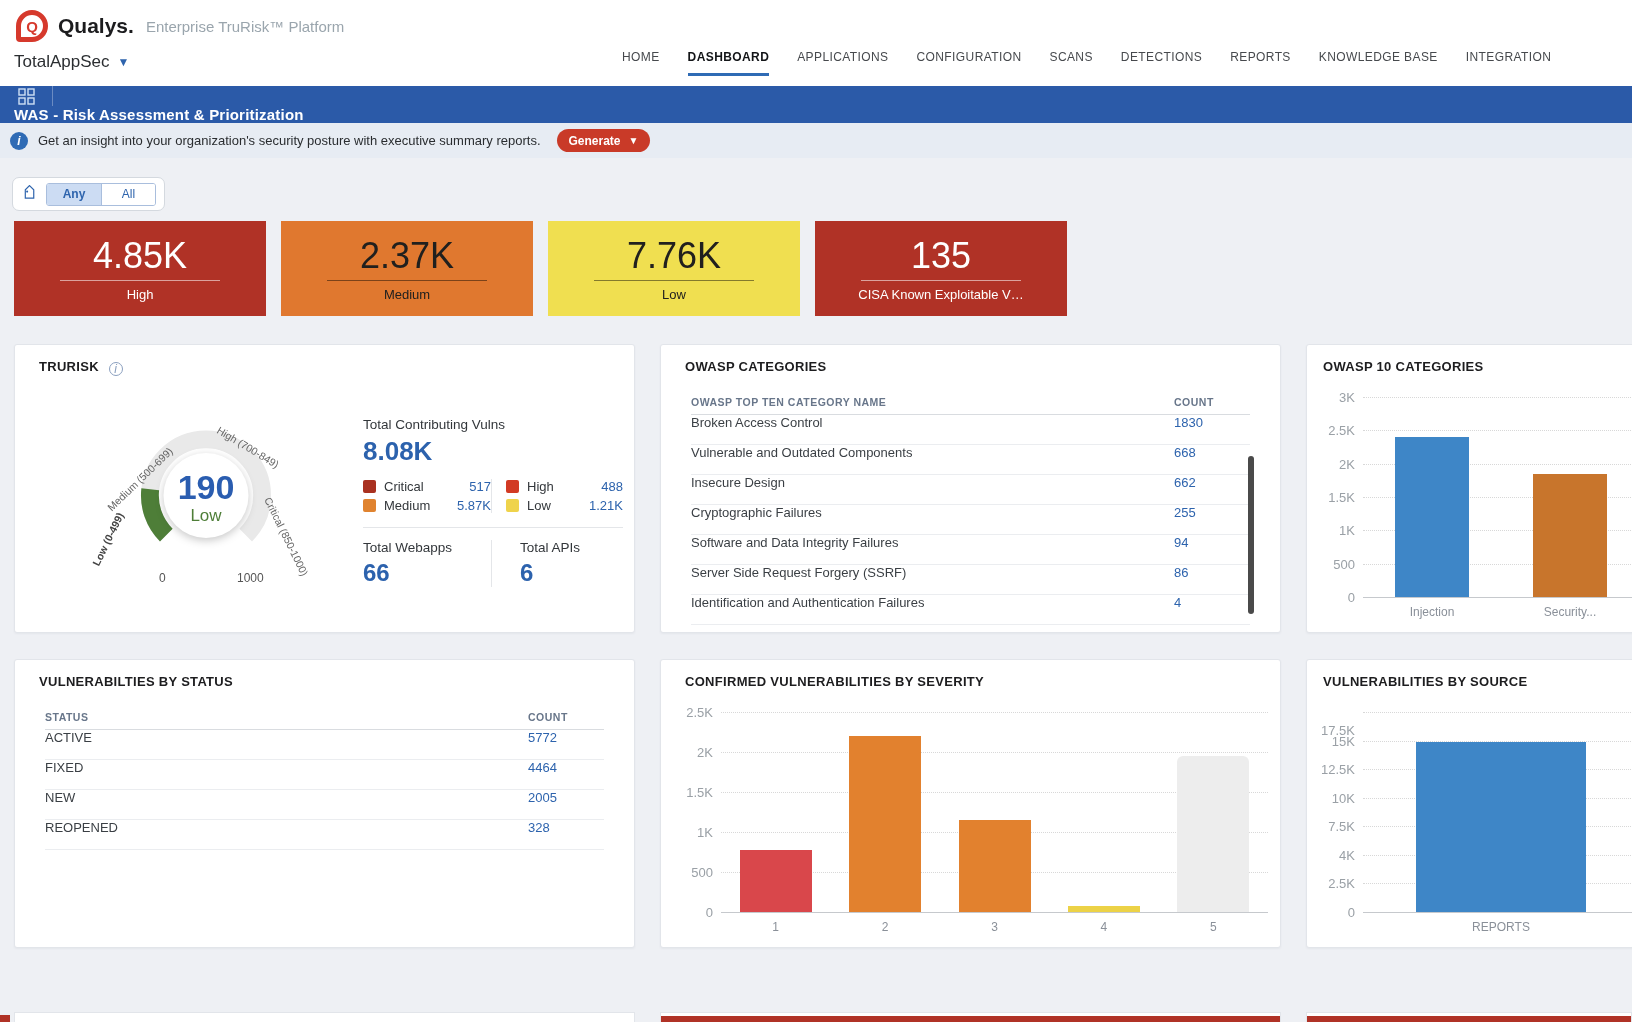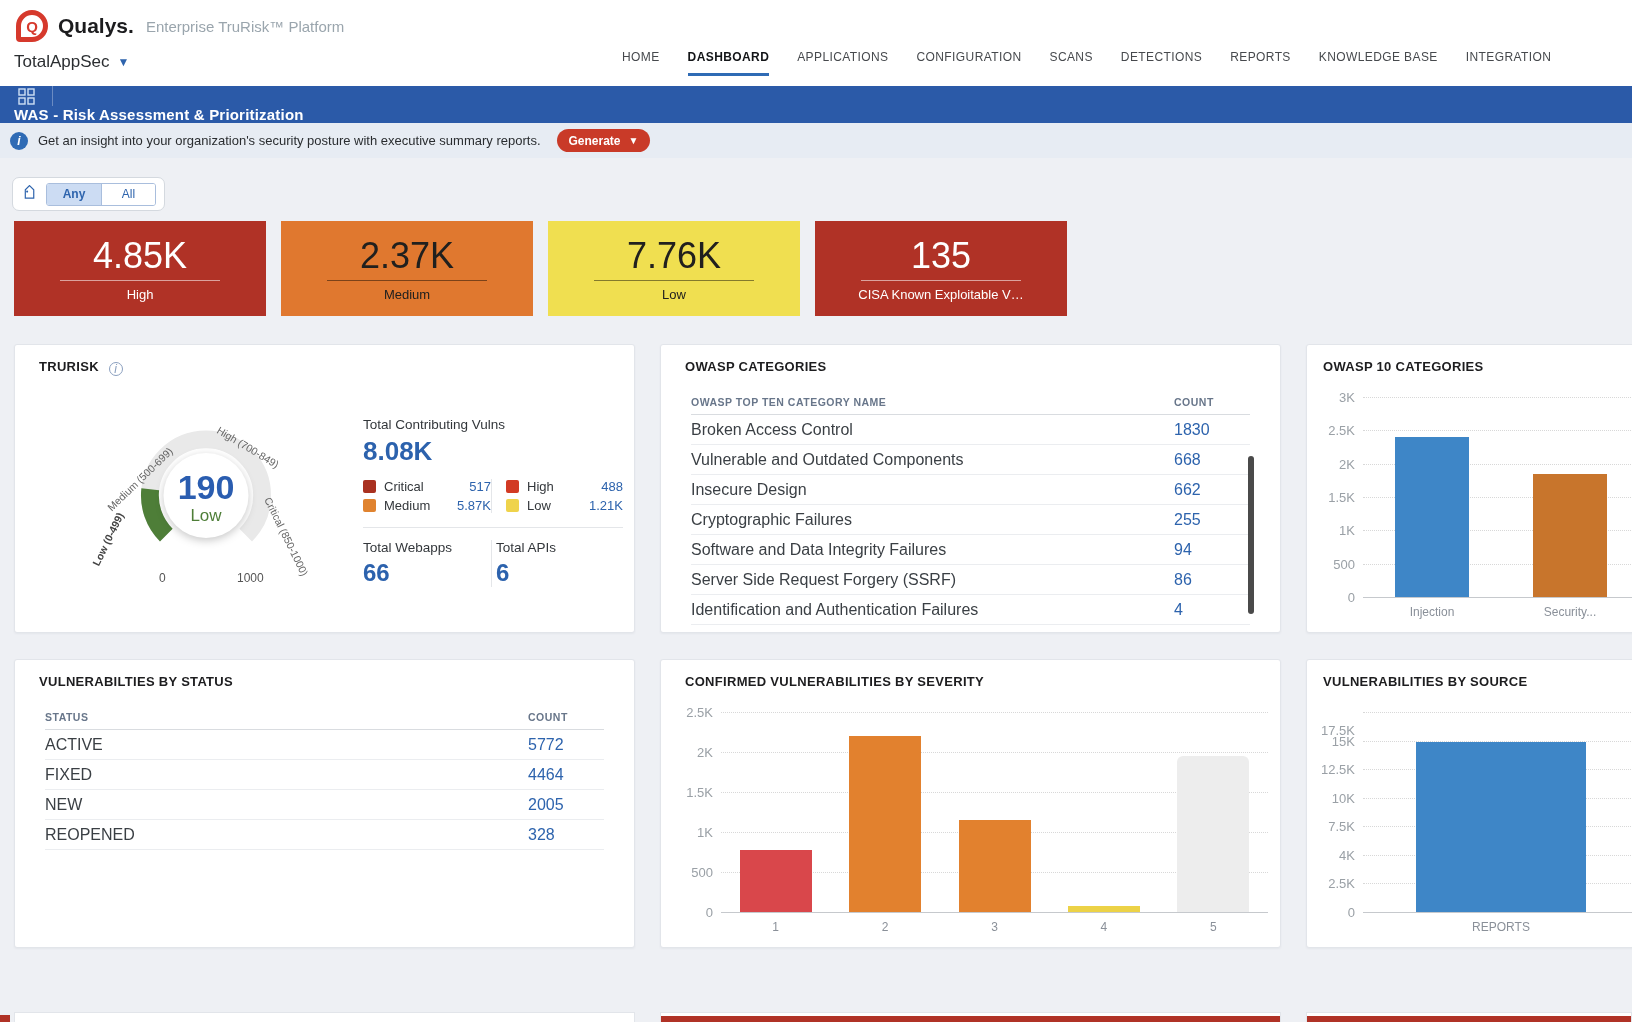--- a/index.html
+++ b/index.html
@@ -66,21 +66,21 @@
     color:#1d1d1f; white-space:nowrap; }
   .p3 .p-title { left:16px; }
   .info-mini { color:#8ba0bf; font-size:12px; font-weight:400; border:1px solid #8ba0bf; border-radius:50%;
     width:14px; height:14px; display:inline-flex; align-items:center; justify-content:center; margin-left:6px;
     vertical-align:-2px; font-style:italic; }
 
   
   .tbl { position:absolute; left:30px; right:30px; top:44px; }
   .t-head { display:flex; height:26px; align-items:center; border-bottom:1px solid #d9dce0;
     font-size:10.5px; font-weight:700; letter-spacing:.5px; color:#68768a; }
-  .t-row { display:flex; height:30px; align-items:center; border-bottom:1px solid #ebedf0; font-size:16px; color:#3a3f44; }
+  .t-row { display:flex; height:30px; align-items:flex-start; border-bottom:1px solid #ebedf0; font-size:13px; color:#3a3f44; }
   .t-c1 { flex:1; }
   .t-c2 { width:76px; }
   .t-row .t-c2 { color:#2d63ad; cursor:pointer; }
   .scrollbar { position:absolute; width:6px; border-radius:3px; background:#4a4a4a; }
 
   
   .chart { position:absolute; }
   .ytick { position:absolute; font-size:13px; color:#9aa0a6; transform:translate(-100%,-50%); white-space:nowrap; }
   .gridline { position:absolute; border-top:1px dotted #d8d8d8; }
   .baseline { position:absolute; border-top:1px solid #c6c9cd; }
@@ -101,21 +101,21 @@
   .tr-big { font-size:26px; font-weight:700; color:#2c62ad; margin-top:4px; }
   .legend { display:flex; margin-top:12px; }
   .leg-col { width:128px; display:flex; flex-direction:column; gap:4px; }
   .leg-col + .leg-col { border-left:1px solid #e4e6e9; padding-left:14px; width:132px; }
   .leg-item { display:flex; align-items:center; font-size:13px; color:#33373b; }
   .leg-sw { width:13px; height:13px; border-radius:2px; margin-right:8px; flex:0 0 auto; }
   .leg-val { margin-left:auto; color:#2d63ad; }
   .tr-divider { border-top:1px solid #e4e6e9; margin-top:14px; }
   .tr-totals { display:flex; margin-top:12px; }
   .tot-col { width:128px; }
-  .tot-col + .tot-col { border-left:1px solid #e4e6e9; padding-left:4px; }
+  .tot-col + .tot-col { border-left:1px solid #e4e6e9; padding-left:28px; }
   .tot-cap { font-size:13.5px; color:#33373b; }
   .tot-val { font-size:24px; font-weight:700; color:#2c62ad; margin-top:4px; }
 
   
   .b-left { position:absolute; left:14px; top:1012px; width:621px; height:10px; background:#fff; border:1px solid #e2e5ea; border-bottom:none; }
   .b-mid  { position:absolute; left:660px; top:1012px; width:621px; height:10px; background:#fff; border:1px solid #e2e5ea; border-bottom:none; }
   .b-right{ position:absolute; left:1306px; top:1012px; width:326px; height:10px; background:#fff; border:1px solid #e2e5ea; border-bottom:none; }
   .b-red  { position:absolute; left:0; top:3px; right:0; bottom:0; background:#b03226; }
   .b-chip { position:absolute; left:0; top:1015px; width:10px; height:7px; background:#b03226; }
 </style>

